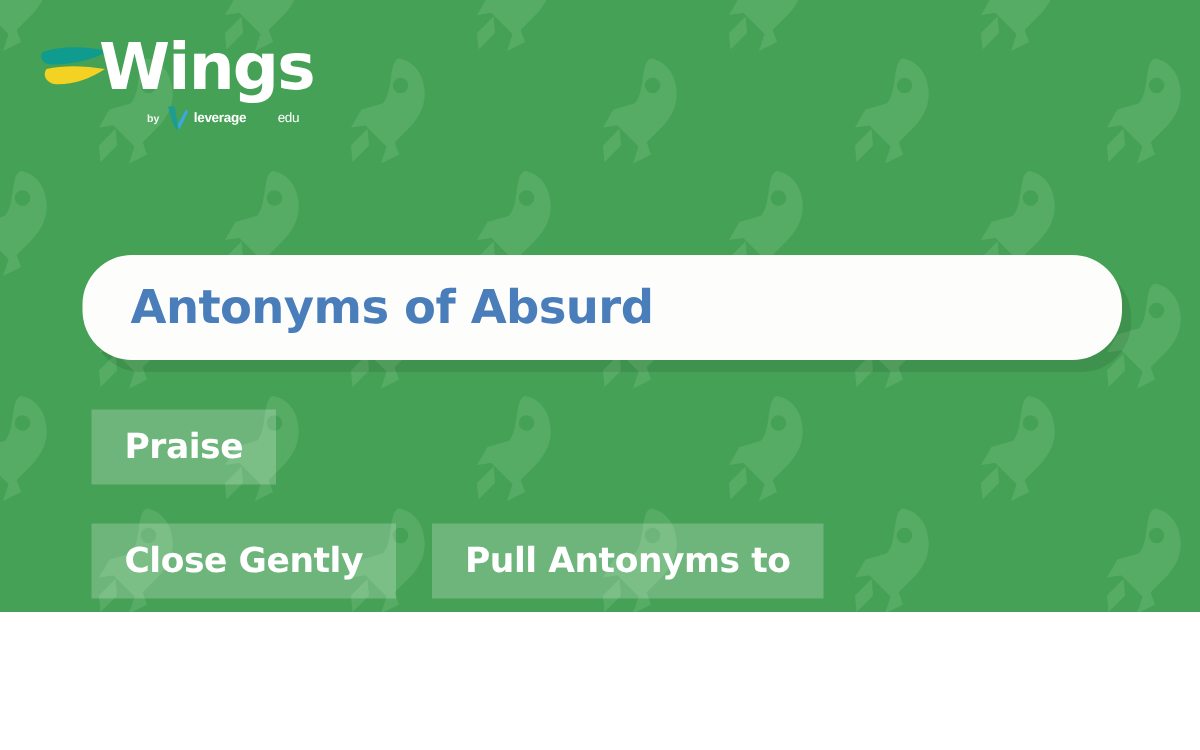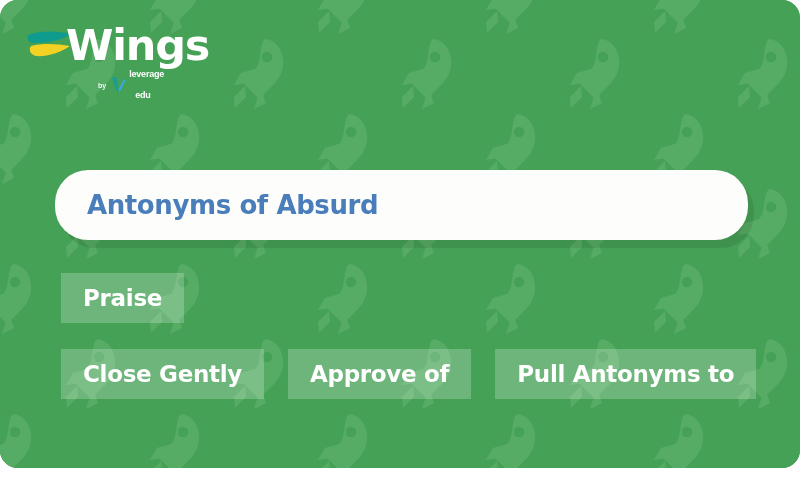--- a/index.html
+++ b/index.html
@@ -9,24 +9,23 @@
   body {
     width: 800px;
     height: 500px;
     overflow: hidden;
     font-family: "Liberation Sans", sans-serif;
   }
 
   #stage {
     position: relative;
     width: 800px;
-    height: 468px;
+    height: 408px;
     background-color: #45a155;
     overflow: hidden;
-    border-radius: 18px;
   }
 
   
   #pattern {
     position: absolute;
     inset: 0;
     z-index: 0;
   }
   #pattern svg {
     display: block;
@@ -78,55 +77,54 @@
     margin-right: 5px;
   }
   .lev-mark {
     width: 15px;
     height: 18px;
     display: block;
     margin-right: 3px;
   }
   #lev-text {
     display: flex;
-    flex-direction: column;
+    flex-direction: row;
     line-height: 1.05;
-    gap: 12px;
   }
   #lev-line1 {
     color: #ffffff;
     font-size: 9px;
     font-weight: bold;
     letter-spacing: -.2px;
   }
   #lev-line2 {
     color: #ffffff;
     font-size: 9px;
-    font-weight: bold;
+    font-weight: normal;
     letter-spacing: -.2px;
-    margin-left: 6px;
+    margin-left: 21px;
   }
 
   
   #title-card {
     position: absolute;
     left: 55px;
     top: 170px;
     width: 693px;
     height: 70px;
     background: #fdfdfb;
     border-radius: 33px;
     box-shadow: 6px 8px 0 rgba(0,0,0,0.09);
     display: flex;
     align-items: center;
     z-index: 2;
   }
   #title-text {
     color: #4a7ebb;
-    font-size: 26px;
+    font-size: 31px;
     font-weight: bold;
     letter-spacing: -0.4px;
     padding-left: 32px;
     font-family: "DejaVu Sans", sans-serif;
   }
 
   
   .chip-row {
     position: absolute;
     left: 61px;
@@ -218,20 +216,17 @@
     <div class="chip">
       <span class="chip-label">Praise</span>
     </div>
   </div>
 
   <div class="chip-row" id="chip-row-2">
     <div class="chip">
       <span class="chip-label">Close Gently</span>
     </div>
     <div class="chip">
-      <span class="chip-label">Approve of</span>
-    </div>
-    <div class="chip">
       <span class="chip-label">Pull Antonyms to</span>
     </div>
   </div>
 
 </div>
 
 </body></html>

